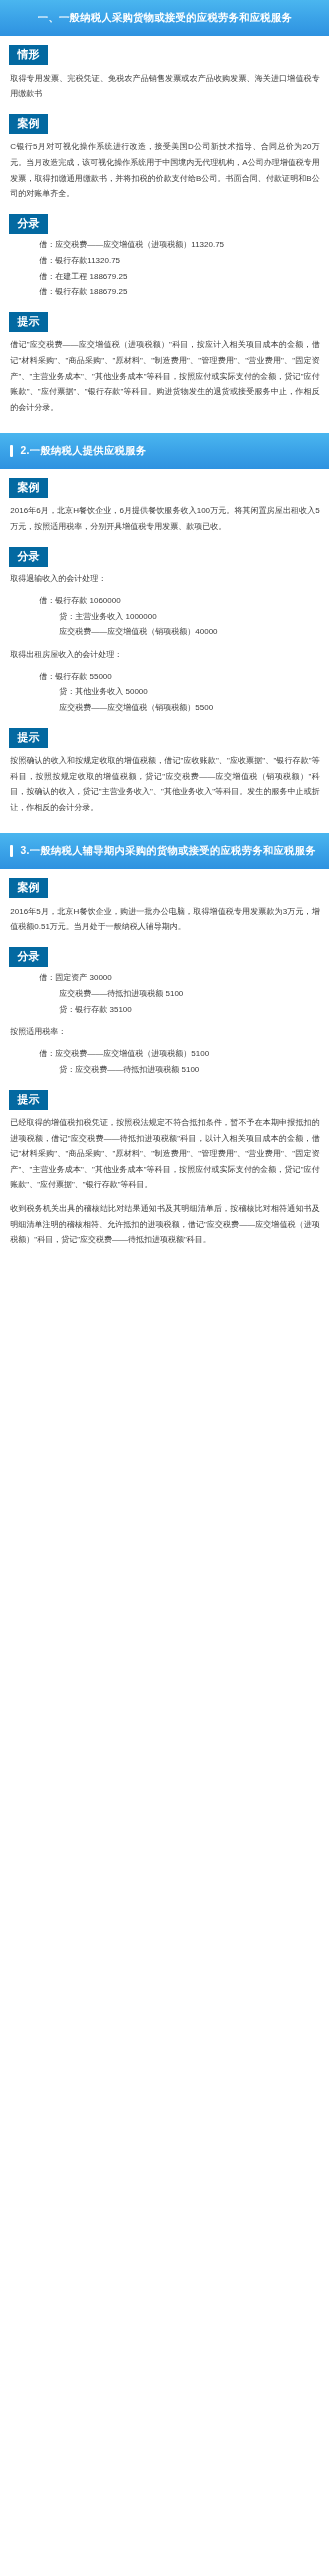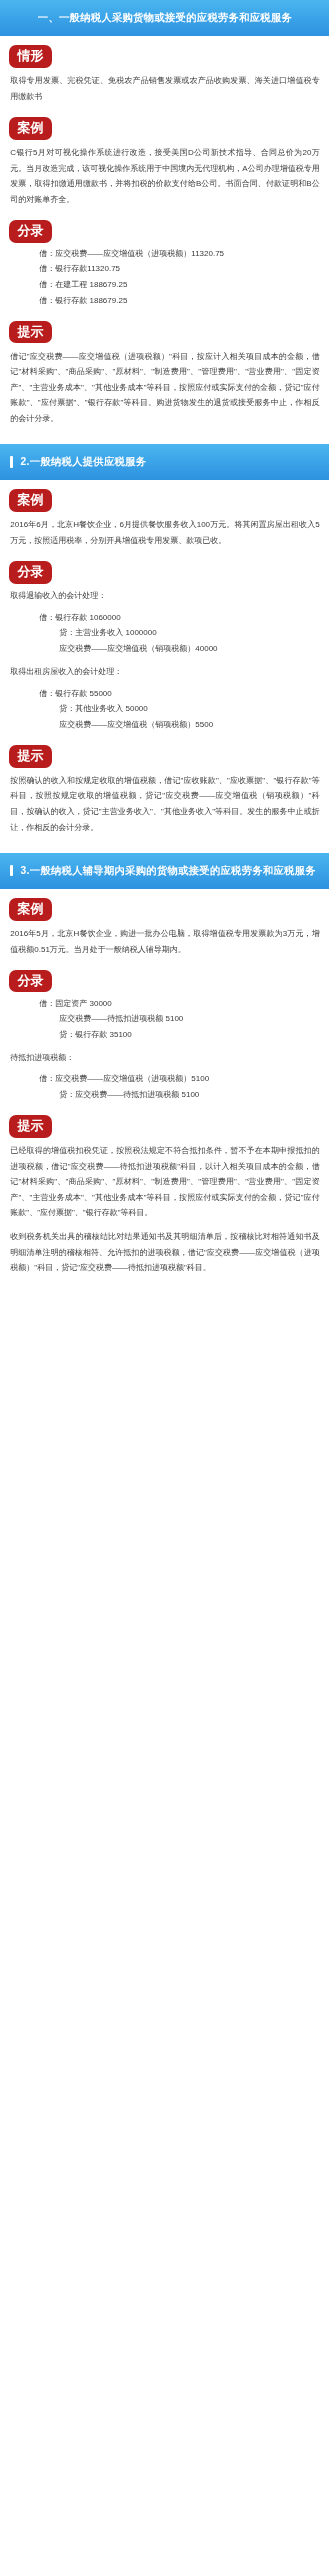--- a/index.html
+++ b/index.html
@@ -46,26 +46,26 @@
     padding-left: 13.4px;
     text-align: center;
   }
 
   
   .tag-row {
     padding: 9.3px 0 0 9.3px;
   }
   .tag {
     display: inline-block;
-    background: #b91c1c;
+    background: #0369a1;
     color: #ffffff;
-    font-size: 13px;
+    font-size: 11px;
     font-weight: bold;
     padding: 2.1px 8.2px 2.6px 8.2px;
-    border-radius: 7px;
+    border-radius: 0;
     line-height: 1.4;
   }
 
   
   .para {
     font-size: 8px;
     line-height: 1.95;
     color: #3b3b3b;
     padding: 5.2px 10.3px 3.1px 10.3px;
     text-align: justify;
@@ -172,21 +172,21 @@
   <div class="para">2016年5月，北京H餐饮企业，购进一批办公电脑，取得增值税专用发票款为3万元，增值税额0.51万元。当月处于一般纳税人辅导期内。</div>
 
   <div class="tag-row">
     <span class="tag">分录</span>
   </div>
   <div class="entry">
     <div class="line">借：固定资产  30000</div>
     <div class="line l2">应交税费——待抵扣进项税额 5100</div>
     <div class="line l2">贷：银行存款  35100</div>
   </div>
-  <div class="para tight">待抵扣进项税额：</div>
+  <div class="para tight">按照适用税率：</div>
   <div class="entry">
     <div class="line">借：应交税费——应交增值税（进项税额）5100</div>
     <div class="line l2">贷：应交税费——待抵扣进项税额 5100</div>
   </div>
 
   <div class="tag-row">
     <span class="tag">提示</span>
   </div>
   <div class="para">已经取得的增值税扣税凭证，按照税法规定不符合抵扣条件，暂不予在本期申报抵扣的进项税额，借记"应交税费——待抵扣进项税额"科目，以计入相关项目成本的金额，借记"材料采购"、"商品采购"、"原材料"、"制造费用"、"管理费用"、"营业费用"、"固定资产"、"主营业务成本"、"其他业务成本"等科目，按照应付或实际支付的金额，贷记"应付账款"、"应付票据"、"银行存款"等科目。</div>
   <div class="para">收到税务机关出具的稽核结比对结果通知书及其明细清单后，按稽核比对相符通知书及明细清单注明的稽核相符、允许抵扣的进项税额，借记"应交税费——应交增值税（进项税额）"科目，贷记"应交税费——待抵扣进项税额"科目。</div>

